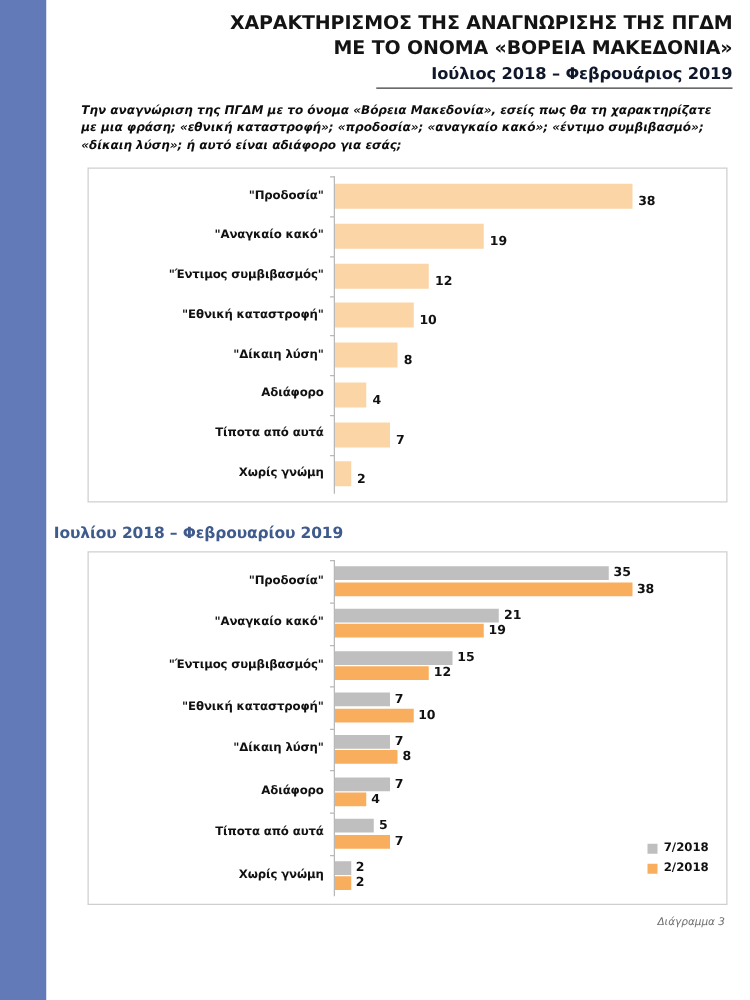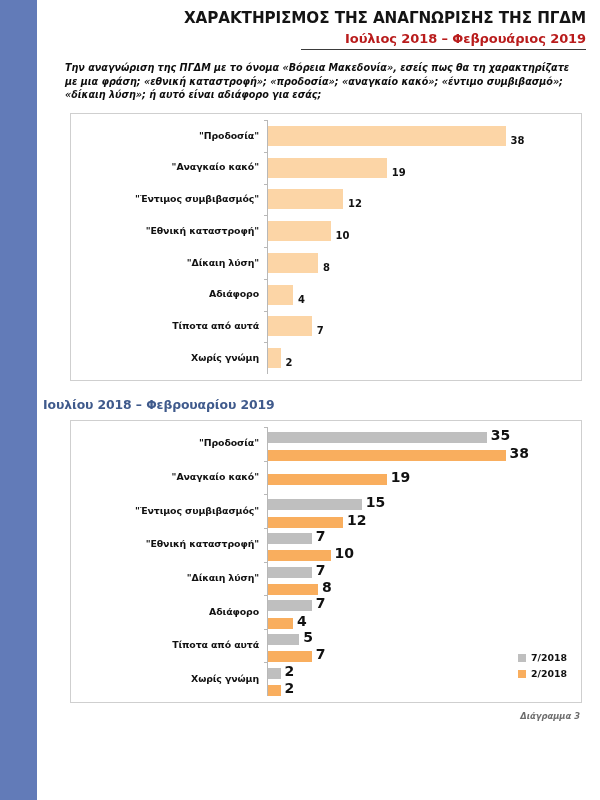--- a/index.html
+++ b/index.html
@@ -47,21 +47,21 @@
     line-height: 1.33;
     letter-spacing: -0.1px;
   }
   #head-date-wrap {
     margin-top: 2px;
     display: inline-block;
   }
   #head-date {
     font-size: 13px;
     font-weight: bold;
-    color: #b91c1c;
+    color: #0f172a;
     letter-spacing: -0.1px;
     padding-bottom: 3px;
     display: block;
     text-align: right;
     margin-left: 44px;
   }
   #head-rule {
     border-bottom: 1.6px solid #3b3b3b;
     width: 100%;
   }
@@ -157,21 +157,21 @@
   }
 
   
   .bar2 {
     height: 11px;
   }
   .bar2.s0 { background: #bfbfbf; }
   .bar2.s1 { background: #f9ae5e; }
   .bar-line.tight { margin: 0.7px 0; }
   .bar-val2 {
-    font-size: 14px;
+    font-size: 10px;
     font-weight: bold;
     color: #111111;
     margin-left: 4px;
     white-space: nowrap;
   }
 
   
   #chart2-title {
     margin-top: 16px;
     text-align: left;
@@ -202,34 +202,34 @@
     margin-right: 5px;
   }
 
   
   #footer {
     margin: 8px 20px 0 0;
     text-align: right;
     font-size: 8.4px;
     color: #6d6d6d;
     font-style: italic;
-    font-weight: bold;
   }
 </style>
 </head>
 <body>
 
 <div id="sidebar">
   
 </div>
 
 <div id="content">
 
   <div id="header">
     <div class="head-line">ΧΑΡΑΚΤΗΡΙΣΜΟΣ ΤΗΣ ΑΝΑΓΝΩΡΙΣΗΣ ΤΗΣ ΠΓΔΜ</div>
+    <div class="head-line">ΜΕ ΤΟ ΟΝΟΜΑ «ΒΟΡΕΙΑ ΜΑΚΕΔΟΝΙΑ»</div>
     <div id="head-date-wrap">
       <span id="head-date">Ιούλιος 2018 – Φεβρουάριος 2019</span>
       <div id="head-rule"></div>
     </div>
   </div>
 
   <div id="question">Την αναγνώριση της ΠΓΔΜ με το όνομα «Βόρεια Μακεδονία», εσείς πως θα τη χαρακτηρίζατε με μια φράση; «εθνική καταστροφή»; «προδοσία»; «αναγκαίο κακό»; «έντιμο συμβιβασμό»; «δίκαιη λύση»; ή αυτό είναι αδιάφορο για εσάς;</div>
 
   <div id="chart1-frame" class="chart-frame">
     <div class="rows" id="chart1-rows">
@@ -332,20 +332,24 @@
               <div class="bar2 s1" style="width: 237.5px; background: rgb(249, 174, 94);"></div>
               <span class="bar-val2">38</span>
             </div>
           </div>
         </div>
         <div class="row">
           <div class="cat-label">"Αναγκαίο κακό"</div>
           <div class="plot">
             <div class="tick"></div>
             <div class="bar-line tight">
+              <div class="bar2 s0" style="width: 131.25px; background: rgb(191, 191, 191);"></div>
+              <span class="bar-val2">21</span>
+            </div>
+            <div class="bar-line tight">
               <div class="bar2 s1" style="width: 118.75px; background: rgb(249, 174, 94);"></div>
               <span class="bar-val2">19</span>
             </div>
           </div>
         </div>
         <div class="row">
           <div class="cat-label">"Έντιμος συμβιβασμός"</div>
           <div class="plot">
             <div class="tick"></div>
             <div class="bar-line tight">

